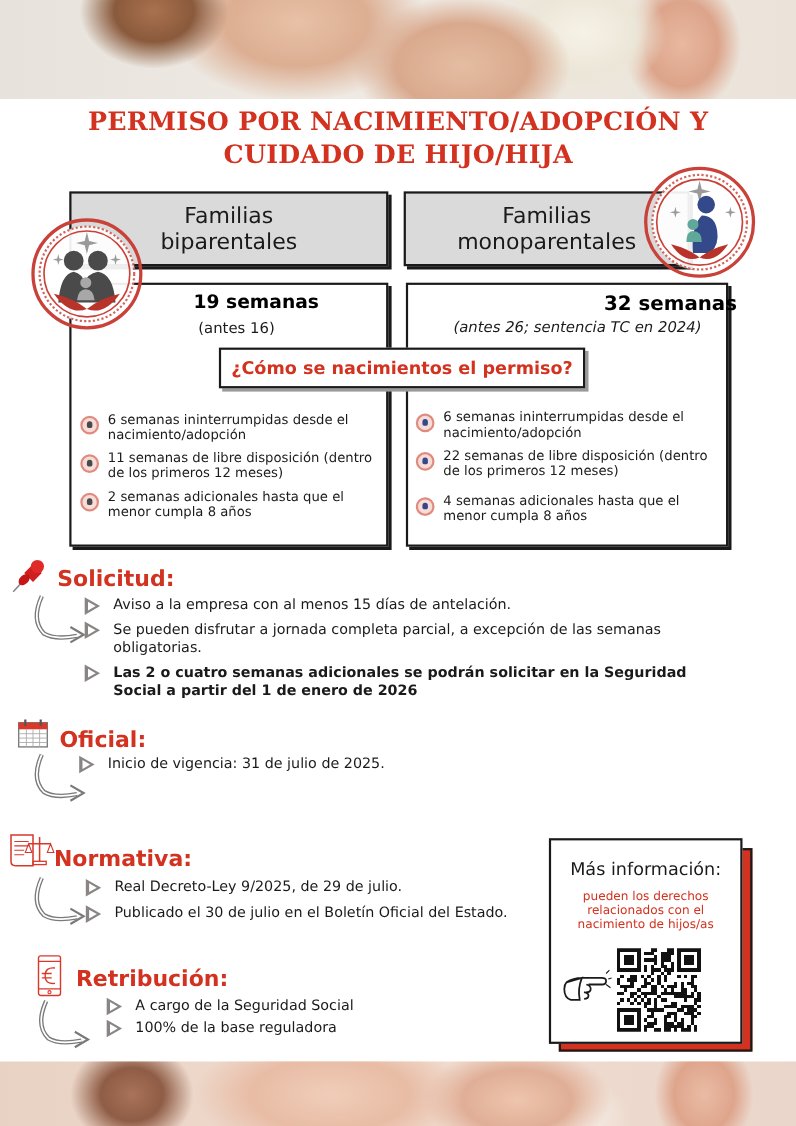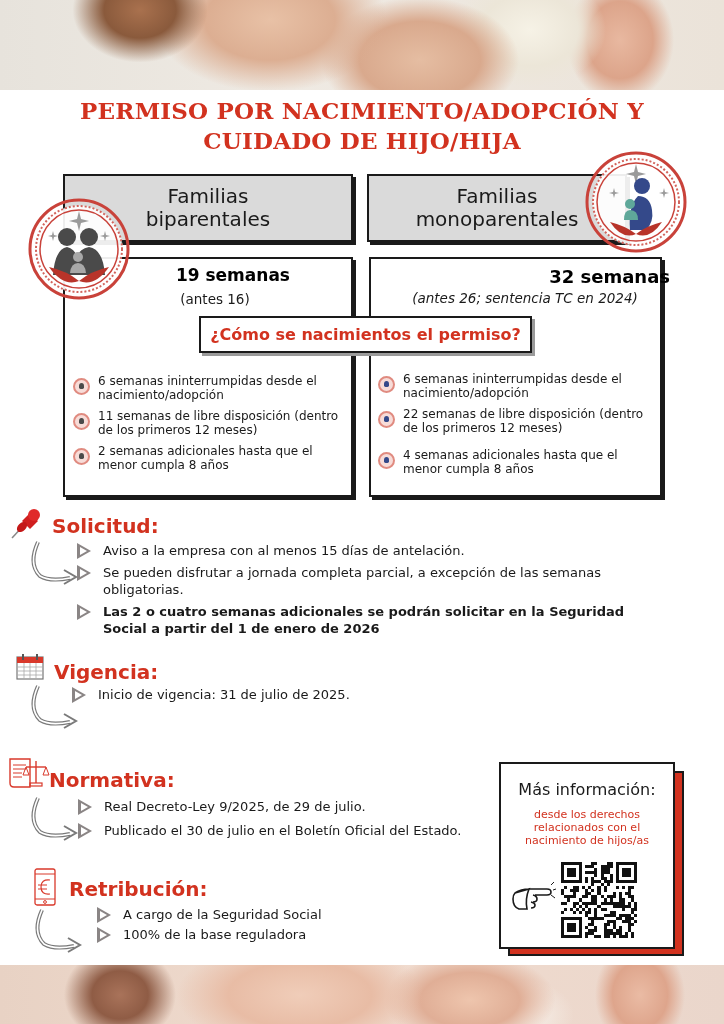--- a/index.html
+++ b/index.html
@@ -207,21 +207,21 @@
   <div class="li bold"><span class="tri"></span><span>Las 2 o cuatro semanas adicionales se podrán solicitar en la Seguridad Social a partir del 1 de enero de 2026</span></div>
 </div>
 
 <svg class="sec-icon" style="left:15px; top:652px; width:32px; height:30px;" viewBox="0 0 32 30">
   <rect x="2" y="5" width="26" height="22" fill="#fff" stroke="#777" stroke-width="1.2"></rect>
   <rect x="2" y="5" width="26" height="6" fill="#d9392b"></rect>
   <line x1="8" y1="2" x2="8" y2="8" stroke="#555" stroke-width="2"></line>
   <line x1="22" y1="2" x2="22" y2="8" stroke="#555" stroke-width="2"></line>
   <path d="M2 15 H28 M2 19 H28 M2 23 H28 M9 11 V27 M15 11 V27 M21 11 V27" stroke="#aaa" stroke-width="0.8"></path>
 </svg>
-<div class="section-title" style="left:54px; top:660px;">Vigencia:</div>
+<div class="section-title" style="left:54px; top:660px;">Oficial:</div>
 <svg class="arrow-icon" style="left:26px; top:684px;" viewBox="0 0 62 50">
   <path d="M12 2 Q2 24 14 36 Q24 42 44 38" fill="none" stroke="#7a7a7a" stroke-width="4"></path>
   <path d="M12 2 Q2 24 14 36 Q24 42 44 38" fill="none" stroke="#fff" stroke-width="1.6"></path>
   <path d="M38 30 L50 37 L38 44" fill="none" stroke="#7a7a7a" stroke-width="2"></path>
 </svg>
 <div class="list" style="left:72px; top:686px; width:560px;">
   <div class="li" style="margin-bottom:9px;"><span class="tri"></span><span>Inicio de vigencia: 31 de julio de 2025.</span></div>
 </div>
 
 <svg class="sec-icon" style="left:8px; top:757px; width:42px; height:32px;" viewBox="0 0 42 32">
@@ -258,21 +258,21 @@
 </svg>
 <div class="list" style="left:97px; top:906px; width:300px;">
   <div class="li" style="margin-bottom:3px;"><span class="tri"></span><span>A cargo de la Seguridad Social</span></div>
   <div class="li"><span class="tri"></span><span>100% de la base reguladora</span></div>
 </div>
 
 <div class="info-shadow"></div>
 <div class="info-box">
   <div class="info-title">Más información:</div>
   <div class="info-sub">
-    <div>desde los derechos</div>
+    <div>pueden los derechos</div>
     <div>relacionados con el</div>
     <div>nacimiento de hijos/as</div>
   </div>
   <svg class="hand" viewBox="0 0 46 36">
     <path d="M4 14 Q10 10 18 10 H36 Q40 10 40 13 Q40 16 36 16 H24 M18 10 Q14 20 16 30 H8 Q2 28 2 20 Q2 16 4 14 Z M22 16 Q26 17 26 20 Q26 23 22 23 M20 23 Q24 24 24 26 Q24 29 20 29" fill="none" stroke="#1a1a1a" stroke-width="1.6"></path>
     <path d="M40 6 L43 3 M42 11 L45 10 M40 16 L44 19" stroke="#1a1a1a" stroke-width="1"></path>
   </svg>
   <svg class="qr" id="qr" viewBox="0 0 25 25" shape-rendering="crispEdges">
       <rect x="0" y="0" width="25" height="25" fill="#fff"></rect>
       <rect x="10" y="0" width="1" height="1" fill="#111"></rect>

